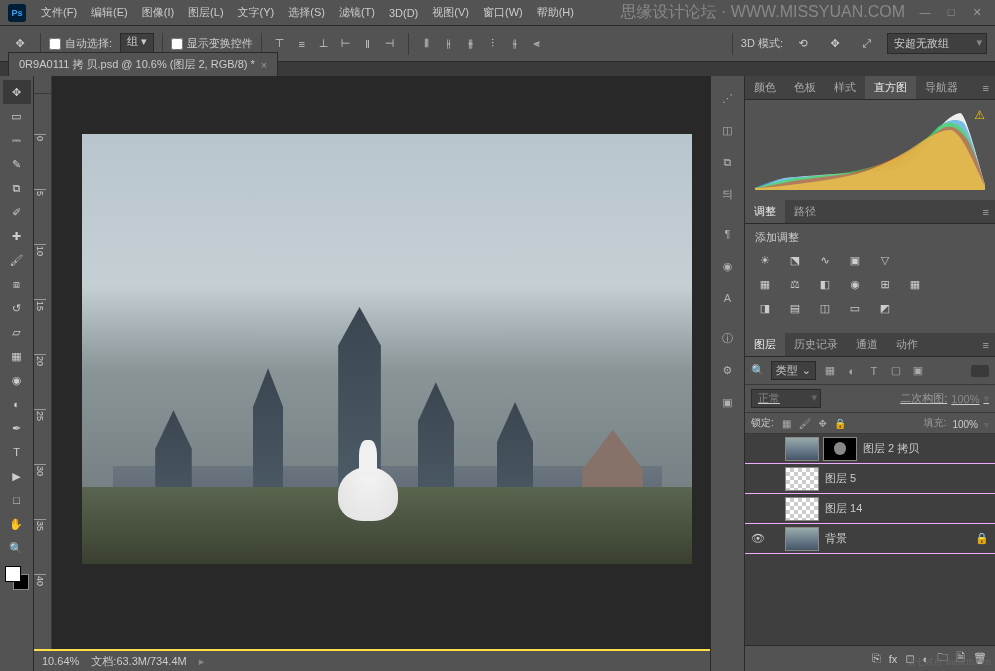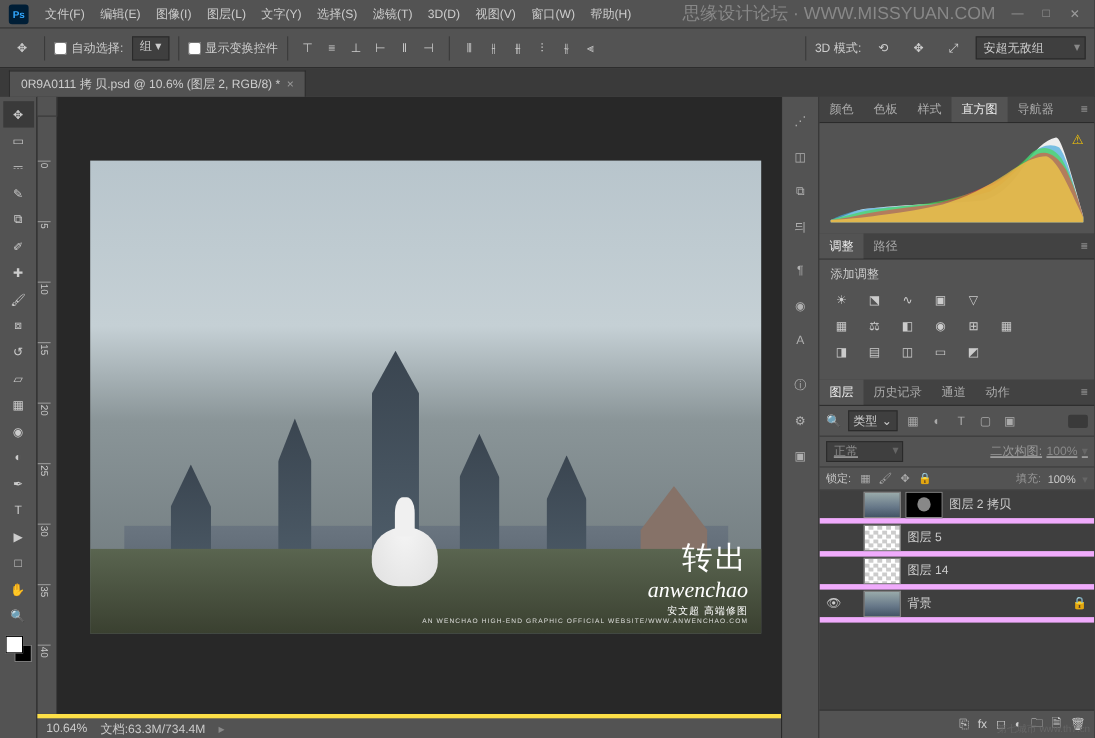--- a/index.html
+++ b/index.html
@@ -22,21 +22,21 @@
 .optbar select, .optbar .select-like { background: #3f3f3f; border: 1px solid #2a2a2a; color: #ccc; height: 22px; padding: 0 6px; font-size: 11px; }
 .optbar .checkbox { display: flex; align-items: center; gap: 4px; }
 .optbar input[type=checkbox] { width: 12px; height: 12px; }
 .optbar .align-group { display: flex; gap: 2px; }
 .optbar .align-btn { width: 20px; height: 20px; display: flex; align-items: center; justify-content: center; cursor: pointer; }
 .optbar .right { margin-left: auto; display: flex; align-items: center; gap: 8px; }
 .optbar .dropdown { background: #3f3f3f; border: 1px solid #2a2a2a; padding: 2px 20px 2px 6px; position: relative; min-width: 100px; }
 .optbar .dropdown::after { content: "▾"; position: absolute; right: 4px; top: 2px; color: #888; }
 
 
-.doctab-bar { height: 26px; background: #3a3a3a; display: flex; align-items: flex-end; padding-left: 8px; }
+.doctab-bar { height: 14px; background: #3a3a3a; display: flex; align-items: flex-end; padding-left: 8px; }
 .doctab { background: #535353; padding: 4px 10px; border-top: 1px solid #2a2a2a; border-left: 1px solid #2a2a2a; border-right: 1px solid #2a2a2a; display: flex; align-items: center; gap: 6px; font-size: 11px; }
 .doctab .close { color: #999; cursor: pointer; }
 
 
 .workarea { flex: 1; display: flex; overflow: hidden; }
 
 
 .toolbox { width: 34px; background: #535353; border-right: 1px solid #2a2a2a; display: flex; flex-direction: column; align-items: center; padding-top: 4px; gap: 0; }
 .toolbox .tool { width: 28px; height: 24px; display: flex; align-items: center; justify-content: center; cursor: pointer; color: #ccc; position: relative; }
 .toolbox .tool.active { background: #3a3a3a; }
@@ -69,21 +69,21 @@
 .bride { position: absolute; bottom: 10%; left: 42%; width: 60px; height: 90px; }
 .bride .dress { position: absolute; bottom: 0; left: 0; width: 100%; height: 60%; background: radial-gradient(ellipse at top, #f5f5f5 0%, #e0e0e0 100%); border-radius: 50% 50% 40% 40%; }
 .bride .body { position: absolute; bottom: 50%; left: 35%; width: 30%; height: 40%; background: #f0f0f0; border-radius: 40% 40% 0 0; }
 .watermark { position: absolute; bottom: 8px; right: 12px; color: #fff; text-align: right; }
 .watermark .big { font-size: 28px; font-weight: 300; letter-spacing: 2px; }
 .watermark .script { font-size: 20px; font-style: italic; font-family: cursive; }
 .watermark .sub { font-size: 9px; letter-spacing: 1px; }
 .watermark .tiny { font-size: 6px; letter-spacing: 1px; opacity: 0.8; }
 
 
-.statusbar { height: 22px; background: #535353; border-top: 4px solid #fde047; display: flex; align-items: center; padding: 0 8px; gap: 12px; font-size: 11px; }
+.statusbar { height: 22px; background: #535353; border-top: 2px solid #fde047; display: flex; align-items: center; padding: 0 8px; gap: 12px; font-size: 11px; }
 .statusbar .arrow { color: #888; }
 
 
 .right-col { width: 285px; background: #535353; display: flex; }
 .icon-strip { width: 34px; background: #535353; border-left: 1px solid #2a2a2a; display: flex; flex-direction: column; align-items: center; padding-top: 6px; gap: 0; }
 .icon-strip .strip-icon { width: 28px; height: 32px; display: flex; align-items: center; justify-content: center; cursor: pointer; color: #b0b0b0; }
 .icon-strip .sep { height: 8px; }
 
 .panels { flex: 1; display: flex; flex-direction: column; border-left: 1px solid #2a2a2a; }
 .panel-tabs { height: 24px; background: #424242; display: flex; align-items: stretch; border-bottom: 1px solid #2a2a2a; }
@@ -113,21 +113,21 @@
 .layers-blend .opacity-label { margin-left: auto; color: #999; }
 .layers-blend .opacity-val { color: #888; }
 
 .layers-lock { padding: 3px 6px; display: flex; align-items: flex-end; gap: 6px; border-bottom: 1px solid #3a3a3a; font-size: 10px; }
 .layers-lock span.lbl { color: #ccc; }
 .layers-lock .lock-icons { display: flex; gap: 4px; }
 .layers-lock .lock-icons span { width: 14px; height: 14px; display: flex; align-items: center; justify-content: center; color: #aaa; cursor: pointer; }
 .layers-lock .fill-label { margin-left: auto; color: #999; }
 
 .layer-list { flex: 1; overflow: auto; background: #3f3f3f; }
-.layer { display: flex; align-items: center; height: 30px; border-bottom: 5px solid #f0abfc; padding-right: 6px; }
+.layer { display: flex; align-items: center; height: 30px; border-bottom: 1px solid #f0abfc; padding-right: 6px; }
 .layer.selected { background: #5a7aa5; color: #fff; }
 .layer .eye { width: 26px; text-align: center; color: #ccc; cursor: pointer; }
 .layer .thumb { width: 34px; height: 24px; margin: 0 4px; border: 1px solid #888; background: #888; position: relative; }
 .layer .thumb.img { background: linear-gradient(180deg,#9aa 0%,#678 60%,#456 100%); }
 .layer .thumb.trans { background: repeating-conic-gradient(#ccc 0 25%, #fff 0 50%) 0 0/8px 8px; }
 .layer .mask { width: 34px; height: 24px; margin-right: 4px; border: 1px solid #888; background: #000; position: relative; }
 .layer .mask::before { content: ""; position: absolute; inset: 20% 30%; background: #888; border-radius: 50%; }
 .layer .name { flex: 1; font-size: 11px; padding-left: 2px; }
 .layer .lock-icon { color: #ccc; font-size: 11px; }
 .layer .link-indicator { width: 10px; font-size: 9px; color: #aaa; text-align: center; }
@@ -276,26 +276,20 @@
                 <div class="spire s3"></div>
               <div class="spire s4"></div>
                 <div class="spire s5"></div>
                 <div class="spire s6"></div>
             </div>
             <div class="ground"></div>
             <div class="bride">
                 <div class="dress"></div>
                 <div class="body"></div>
               </div>
-            <div class="watermark">
-              <div class="big">转出</div>
-              <div class="script">anwenchao</div>
-              <div class="sub">安文超 高端修图</div>
-              <div class="tiny">AN WENCHAO HIGH-END GRAPHIC OFFICIAL WEBSITE/WWW.ANWENCHAO.COM</div>
-            </div>
           </div>
         </div>
       </div>
       <div class="statusbar">
         <span>10.64%</span>
         <span><span>文档:</span><span>63.3M/734.4M</span></span>
         <span class="arrow">▸</span>
       </div>
     </div>
 

